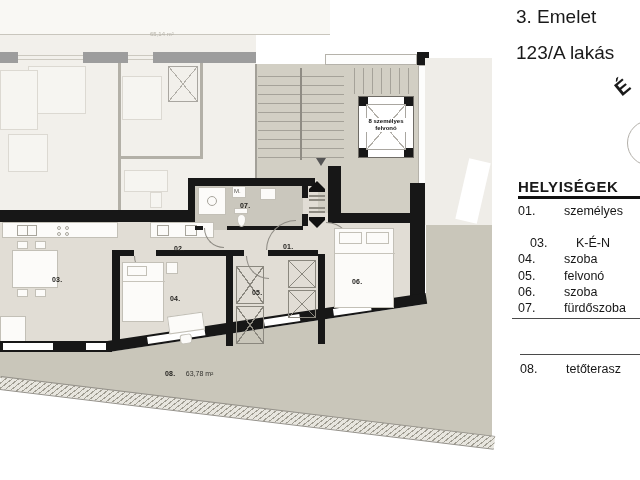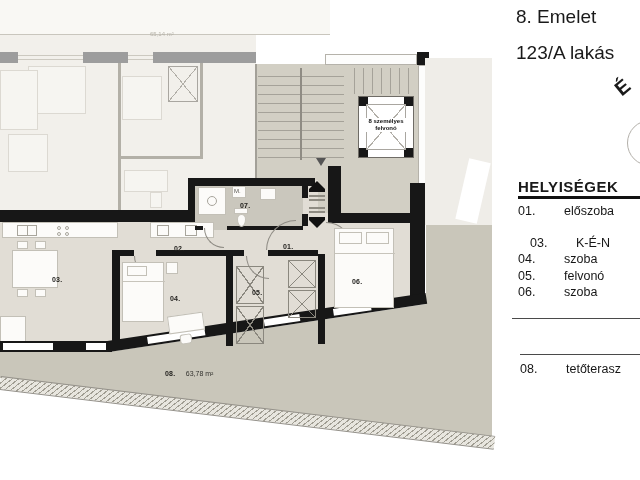--- a/index.html
+++ b/index.html
@@ -189,44 +189,47 @@
     <div class="a rl" style="left:252px;top:289px">05.</div>
     <div class="a rl" style="left:352px;top:278px">06.</div>
     <div class="a rl" style="left:240px;top:202px">07.</div>
 
     <div class="a" style="left:165px;top:362px;color:#33322e">
       <span class="rl">08.</span>
       <span style="font-size:7px;margin-left:6px">63,78 m²</span>
     </div>
   </div>
 
-  <div class="a" style="left:516px;top:6px;font-size:19px">8. Emelet</div>
+  <div class="a" style="left:516px;top:6px;font-size:19px">3. Emelet</div>
   <div class="a" style="left:516px;top:42px;font-size:19px">123/A lakás</div>
 
   <div class="a" style="left:616px;top:76px;font-size:20px;font-weight:600;transform:rotate(-40deg)">É</div>
   <div class="a" style="left:627px;top:120px;width:46px;height:46px;border:1px solid #b3b0aa;border-radius:50%"></div>
 
   <div class="a" style="left:518px;top:178px;font-size:15px;font-weight:bold;letter-spacing:.5px">HELYISÉGEK</div>
   <div class="a" style="left:518px;top:196px;width:122px;height:3px;background:#111"></div>
 
   <div class="a legend-row" style="left:518px;top:204px">
-    <span class="num">01.</span><span>előszoba</span>
+    <span class="num">01.</span><span>személyes</span>
   </div>
   <div class="a legend-row" style="left:530px;top:236px">
     <span class="num">03.</span><span>K-É-N</span>
   </div>
   <div class="a legend-row" style="left:518px;top:252px">
     <span class="num">04.</span><span>szoba</span>
   </div>
   <div class="a legend-row" style="left:518px;top:269px">
     <span class="num">05.</span><span>felvonó</span>
   </div>
   <div class="a legend-row" style="left:518px;top:285px">
     <span class="num">06.</span><span>szoba</span>
   </div>
+  <div class="a legend-row" style="left:518px;top:301px">
+    <span class="num">07.</span><span>fürdőszoba</span>
+  </div>
 
   <div class="a" style="left:512px;top:318px;width:128px;height:1px;background:#4a4a4a"></div>
   <div class="a" style="left:520px;top:354px;width:120px;height:1px;background:#4a4a4a"></div>
 
   <div class="a legend-row" style="left:520px;top:362px">
     <span class="num">08.</span><span>tetőterasz</span>
   </div>
 
 </div>
 

